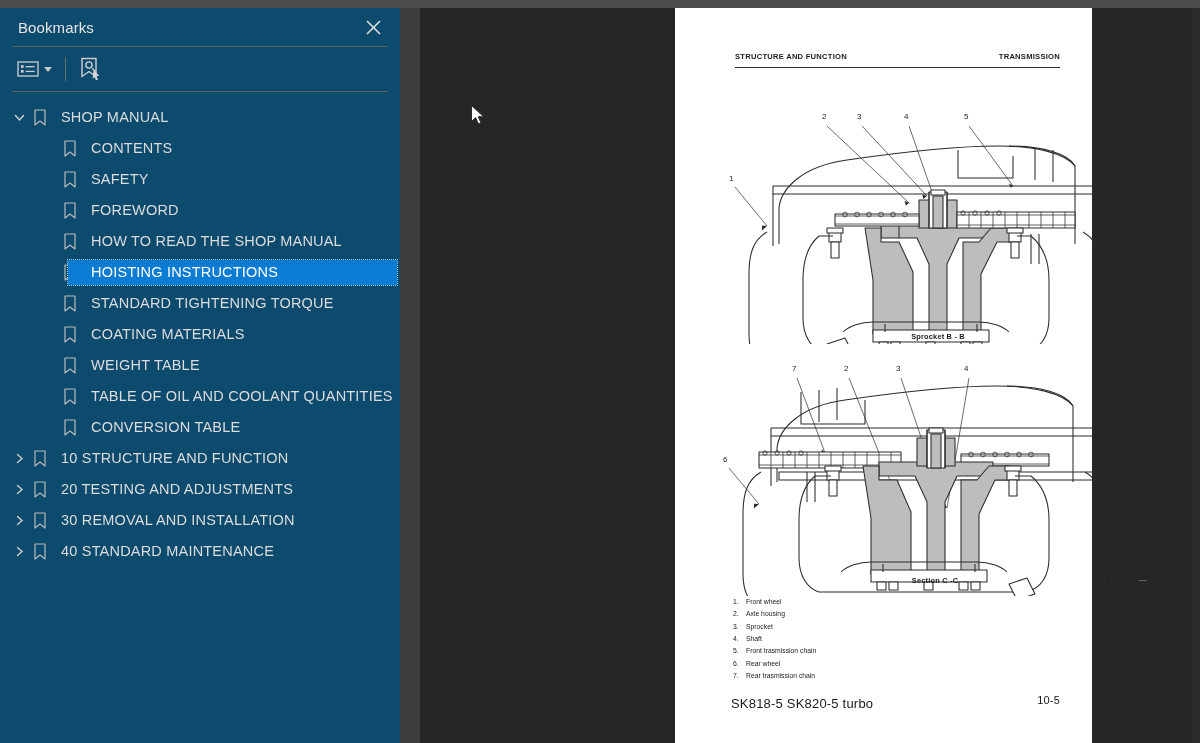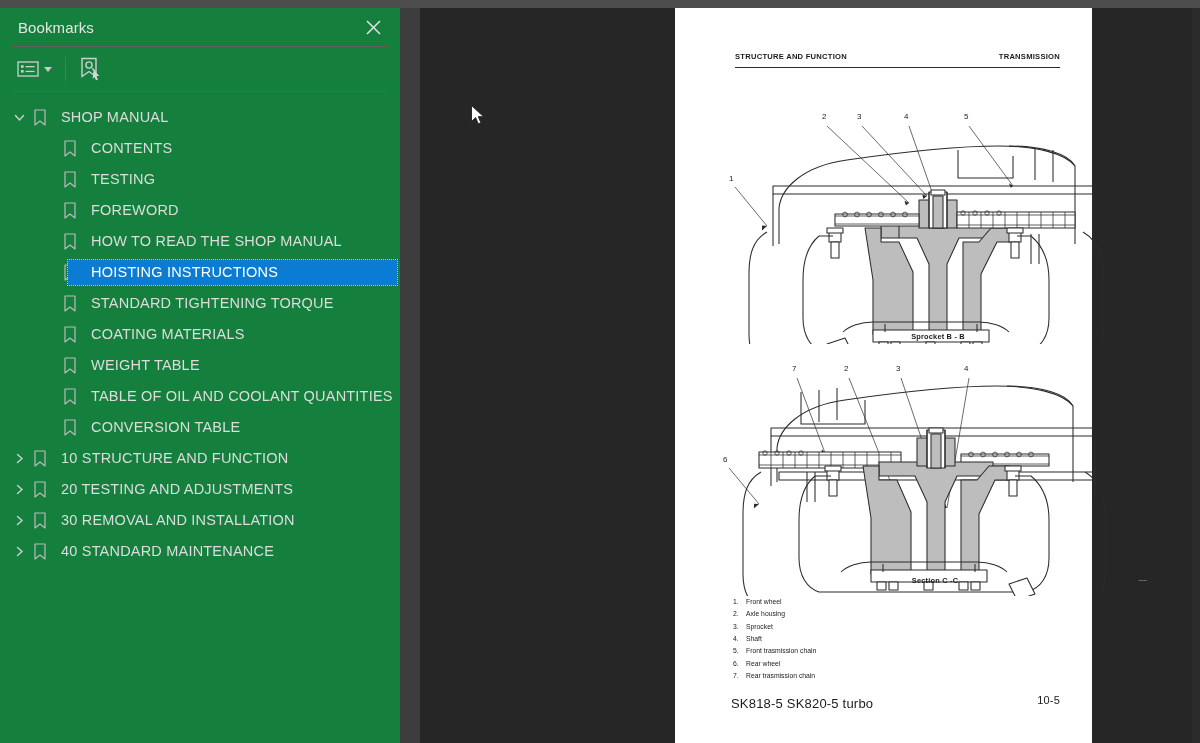--- a/index.html
+++ b/index.html
@@ -25,21 +25,21 @@
     left: 0; top: 0;
     width: 1200px; height: 8px;
     background: #4d4d4d;
   }
 
   
   .sidebar {
     position: absolute;
     left: 0; top: 8px;
     width: 400px; height: 735px;
-    background: #15803d;
+    background: #0c4a6e;
     box-sizing: border-box;
   }
 
   .sidebar-header {
     position: relative;
     height: 38px;
     display: flex;
     align-items: center;
     padding: 0 14px 0 18px;
   }
@@ -347,21 +347,21 @@
           </div>
           <div class="tree-label">CONTENTS</div>
         </div>
         <div class="tree-row level2">
           <div class="twisty empty"></div>
           <div class="bm-ico">
             <svg width="12" height="17" viewBox="0 0 12 17">
               <path d="M1 1 H11 V16 L6 12 L1 16 Z" fill="none" stroke="#b9b9b9" stroke-width="1.2" stroke-linejoin="round"></path>
             </svg>
           </div>
-          <div class="tree-label">TESTING</div>
+          <div class="tree-label">SAFETY</div>
         </div>
         <div class="tree-row level2">
           <div class="twisty empty"></div>
           <div class="bm-ico">
             <svg width="12" height="17" viewBox="0 0 12 17">
               <path d="M1 1 H11 V16 L6 12 L1 16 Z" fill="none" stroke="#b9b9b9" stroke-width="1.2" stroke-linejoin="round"></path>
             </svg>
           </div>
           <div class="tree-label">FOREWORD</div>
         </div>

